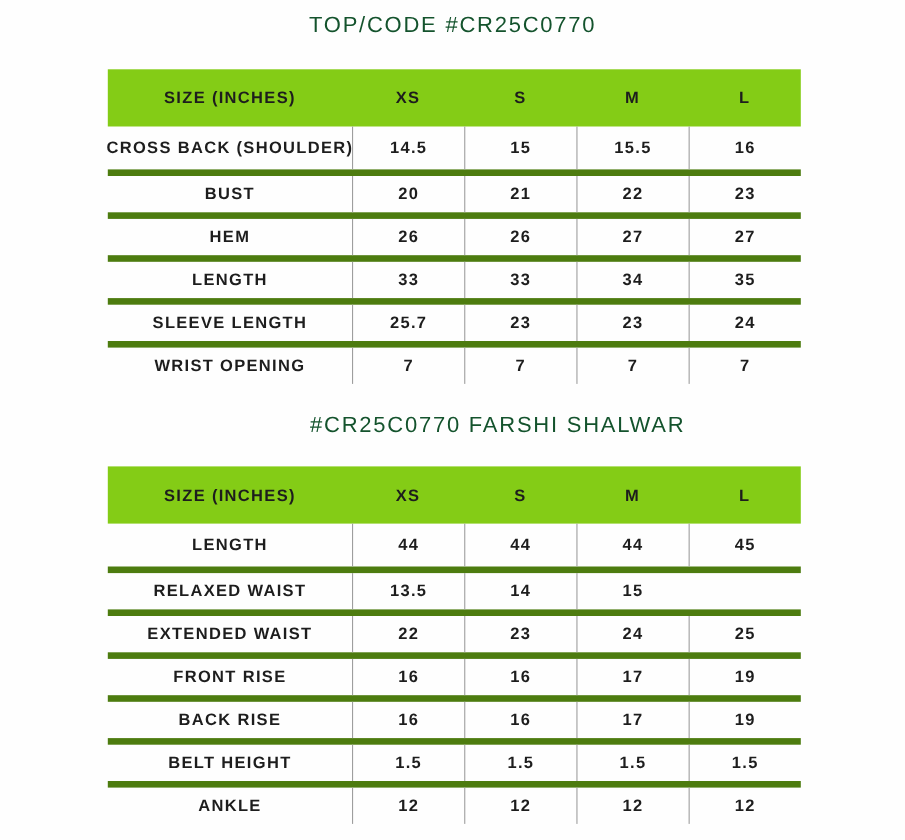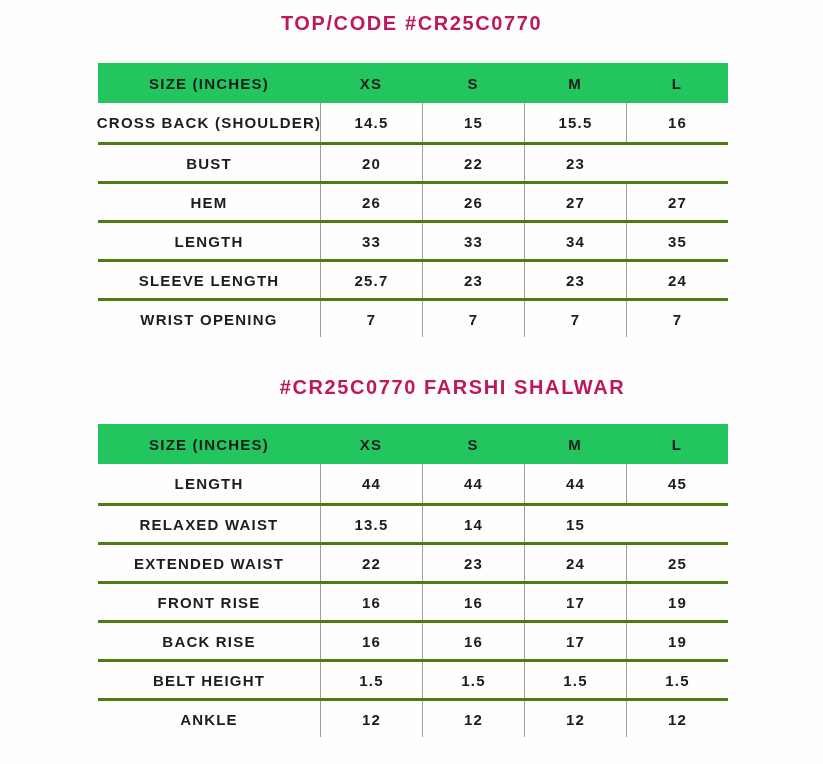--- a/index.html
+++ b/index.html
@@ -12,59 +12,59 @@
     font-family: "Liberation Sans", sans-serif;
     color: #1d1d1d;
   }
   .table-title {
     position: absolute;
     left: 0;
     width: 100%;
     margin: 0;
     text-align: center;
     font-size: 20px;
-    font-weight: 700;
+    font-weight: 400;
     letter-spacing: 1.6px;
-    color: #be185d;
+    color: #14532d;
     white-space: nowrap;
   }
   #title-top { top: 12px; }
   #title-shalwar { top: 376px; transform: translateX(41px); }
 
   .size-table {
     position: absolute;
     left: 98px;
     width: 630px;
   }
   #table-top { top: 63px; }
   #table-shalwar { top: 424px; }
 
   .row {
     display: flex;
     height: 39px;
     box-sizing: border-box;
   }
   .header-row {
-    background: #22c55e;
-    height: 40px;
+    background: #84cc16;
+    height: 52px;
   }
   .cell {
     display: flex;
     align-items: center;
     justify-content: center;
     box-sizing: border-box;
     font-size: 15px;
     font-weight: 700;
     letter-spacing: 1.2px;
     white-space: nowrap;
   }
   .label-cell { width: 222px; }
   .value-cell { width: 102px; }
   .body-row .value-cell { border-left: 1px solid #9e9e9e; text-align: center; }
-  .body-row + .body-row { border-top: 3px solid #4d7c0f; }
+  .body-row + .body-row { border-top: 6px solid #4d7c0f; }
 </style>
 </head>
 <body>
 
 <div class="page">
 
   <h2 id="title-top" class="table-title">TOP/CODE #CR25C0770</h2>
 
   <div id="table-top" class="size-table">
       <div class="row header-row">
@@ -77,20 +77,21 @@
       <div class="row body-row">
         <div class="cell label-cell">CROSS BACK (SHOULDER)</div>
         <div class="cell value-cell">14.5</div>
         <div class="cell value-cell">15</div>
         <div class="cell value-cell">15.5</div>
         <div class="cell value-cell">16</div>
       </div>
       <div class="row body-row">
         <div class="cell label-cell">BUST</div>
         <div class="cell value-cell">20</div>
+        <div class="cell value-cell">21</div>
         <div class="cell value-cell">22</div>
         <div class="cell value-cell">23</div>
       </div>
       <div class="row body-row">
         <div class="cell label-cell">HEM</div>
         <div class="cell value-cell">26</div>
         <div class="cell value-cell">26</div>
         <div class="cell value-cell">27</div>
         <div class="cell value-cell">27</div>
       </div>

